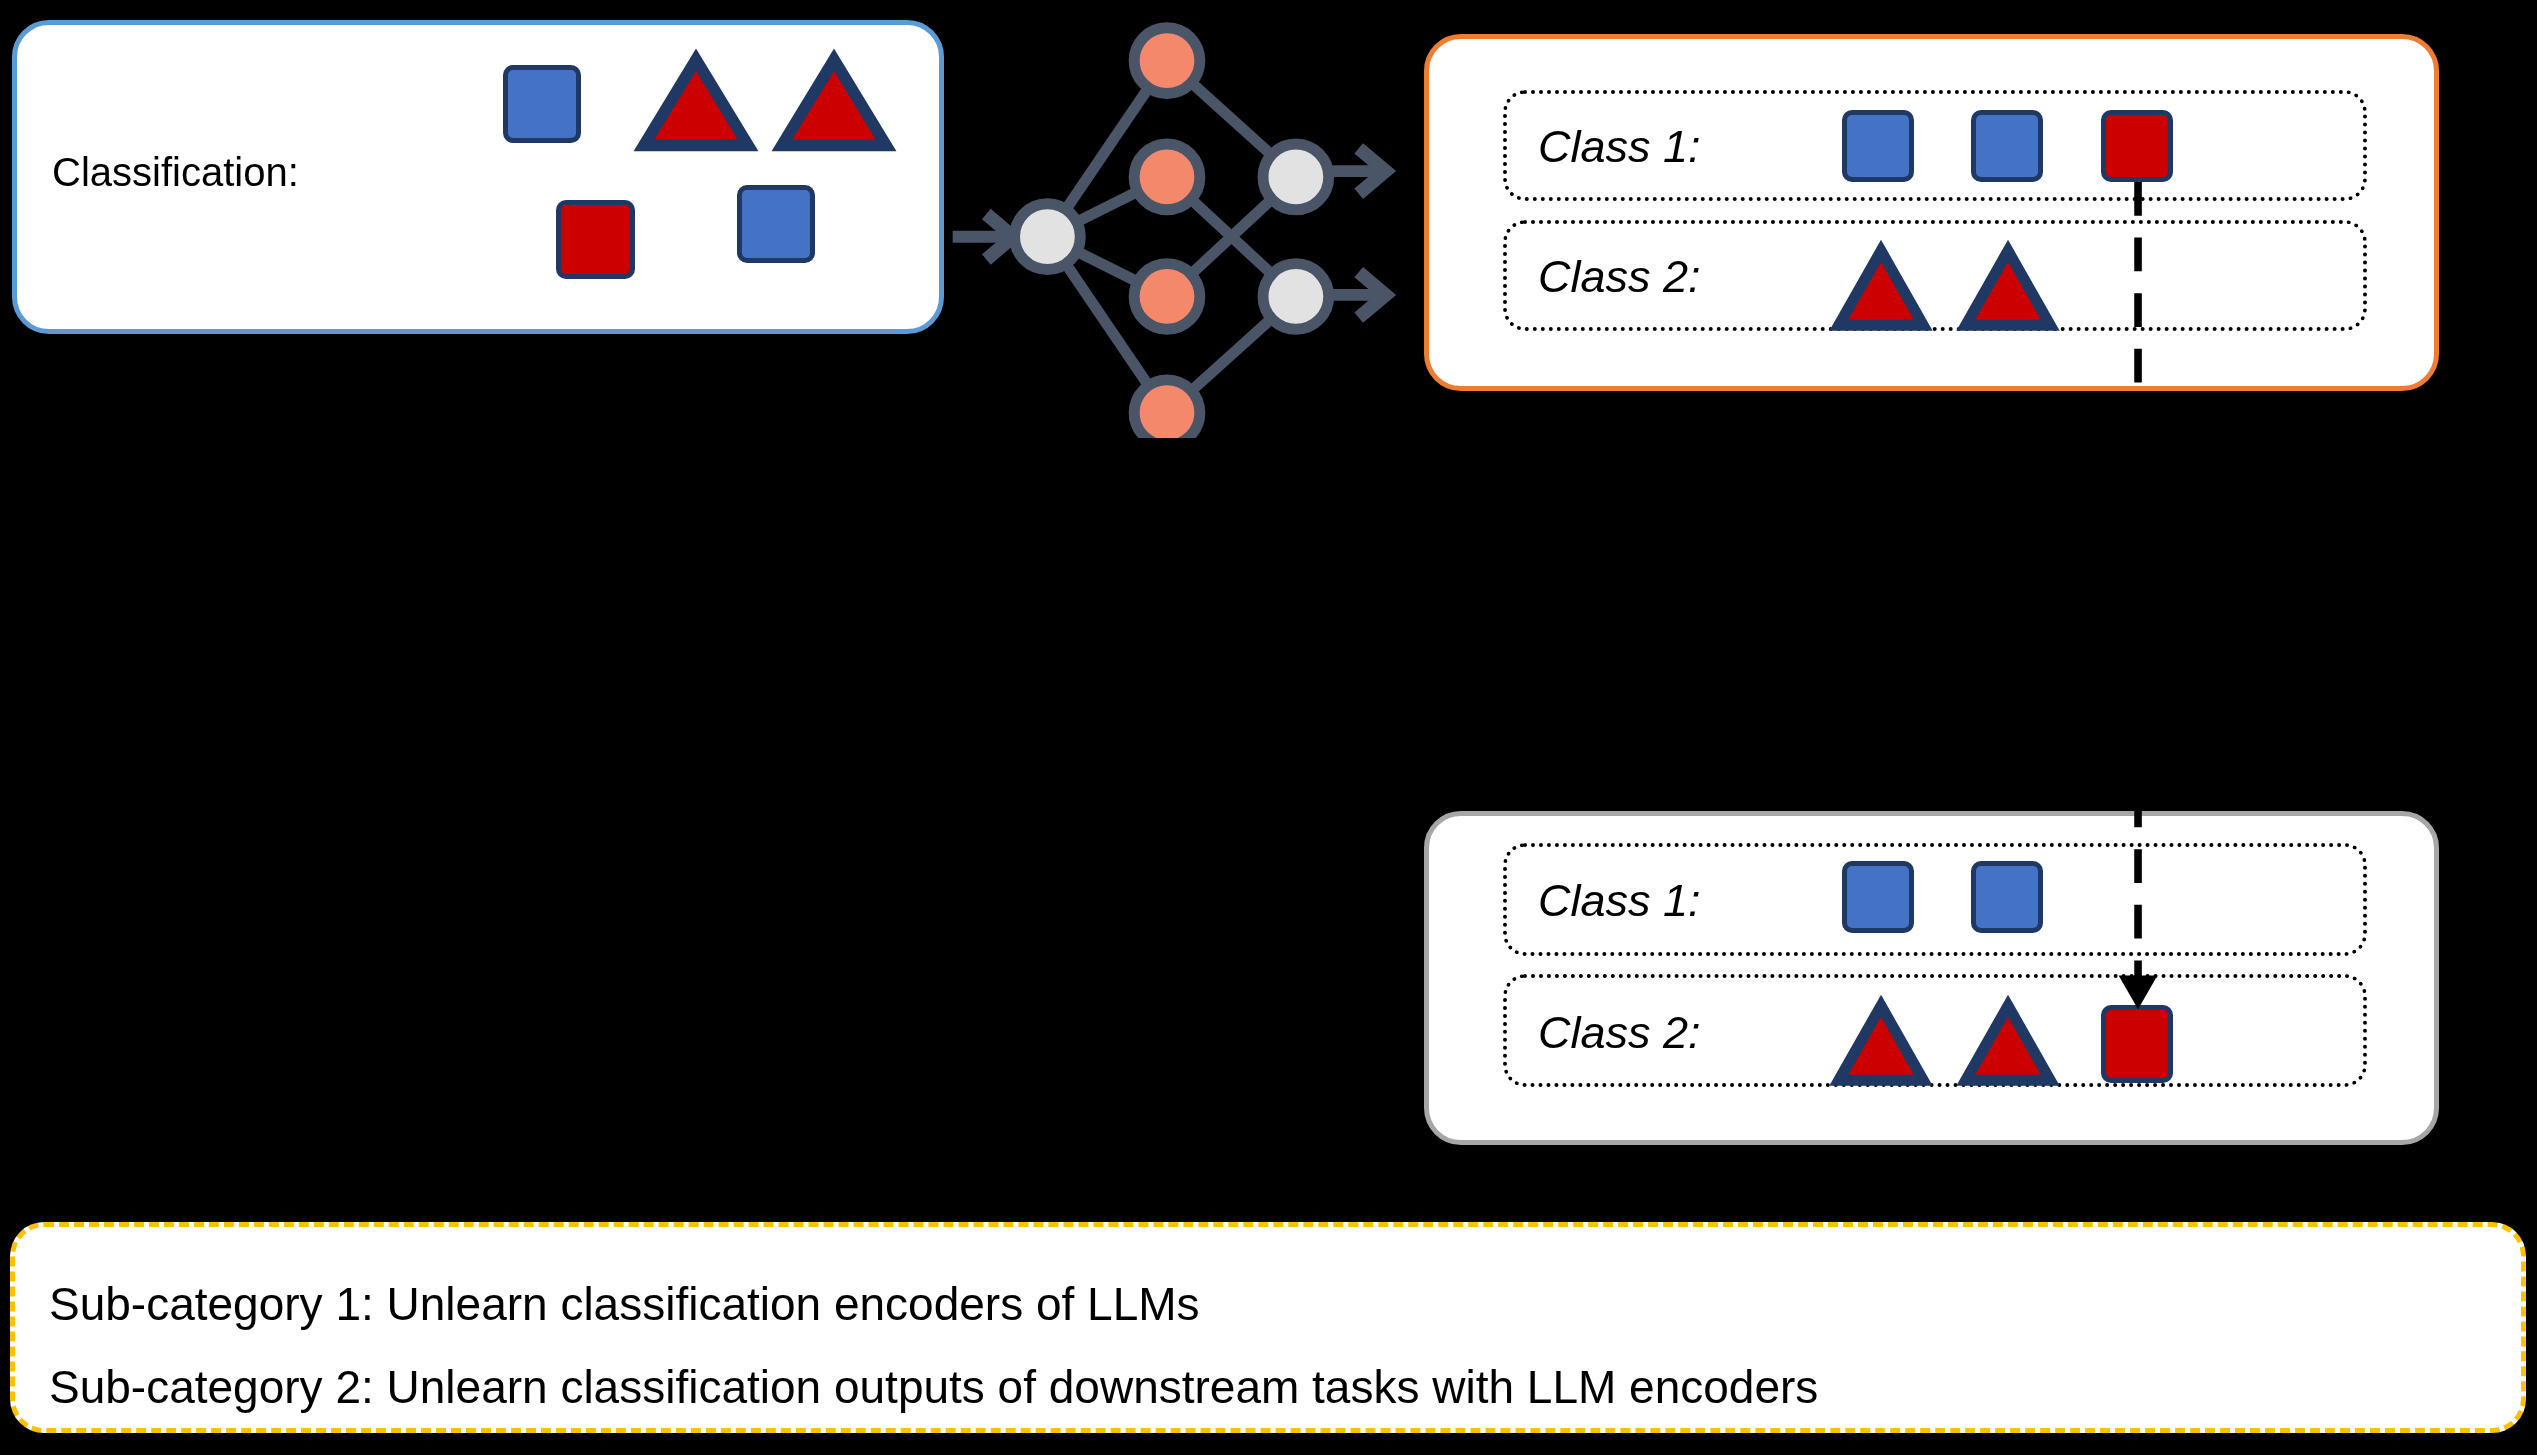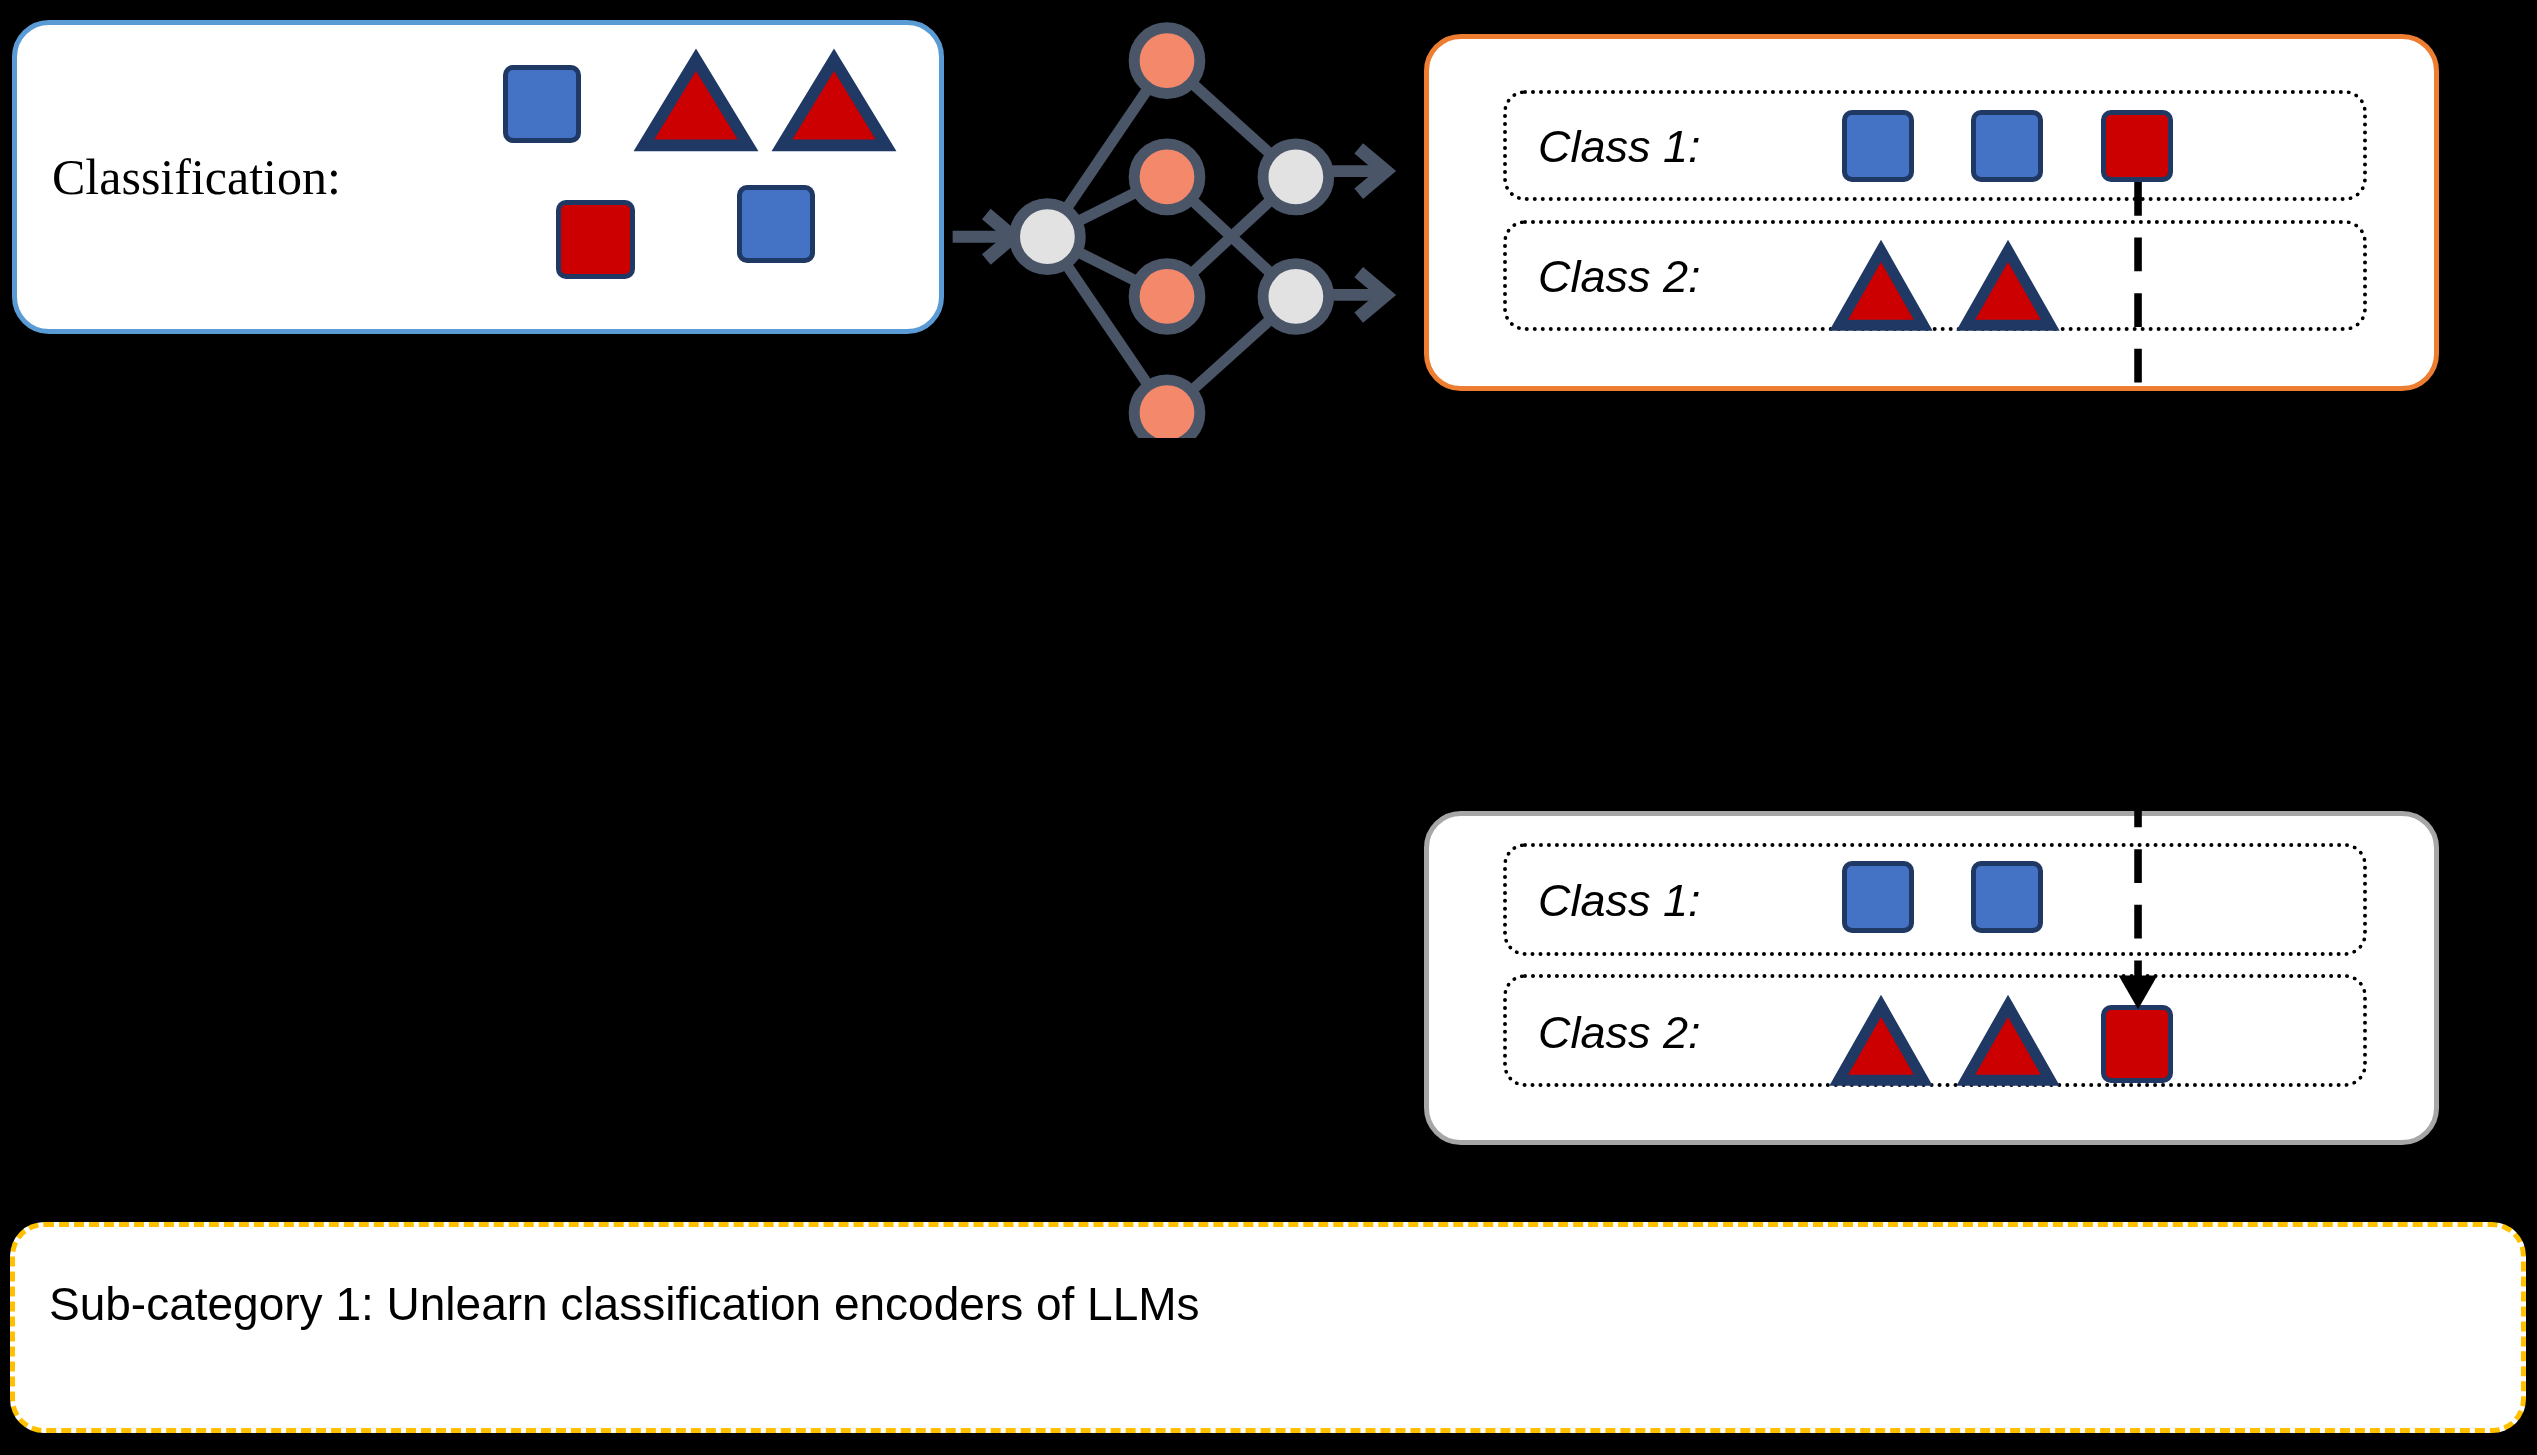--- a/index.html
+++ b/index.html
@@ -30,21 +30,21 @@
 
   
   .lbl {
     position: absolute;
     color: #000000;
     font-family: "Liberation Sans", sans-serif;
     font-weight: 400;
     white-space: nowrap;
     line-height: 1;
   }
-  .lbl-big   { font-size: 50px; font-family: Liberation Serif, serif; }
+  .lbl-big   { font-size: 40px; }
   .lbl-class { font-size: 45px; font-style: italic; }
   .lbl-sub   { font-size: 46px; }
 
   
   .sq {
     position: absolute;
     box-sizing: border-box;
     border-radius: 10px;
     border: 5.9px solid #1F3864;
   }
@@ -170,15 +170,16 @@
   <div class="sq sq-red" style="left:2101px; top:1005px; width:72px; height:78px;"></div>
 
   <svg class="ovl" width="2538" height="1455" style="z-index:8;" viewBox="0 0 3011 1727">
     <line x1="2537" y1="216" x2="2537" y2="1178" stroke="#000000" stroke-width="9" stroke-dasharray="40 26"></line>
     <polygon points="2537,1198 2514,1158 2560,1158" fill="#000000"></polygon>
   </svg>
 
   <div class="panel panel-yellow" style="left:10px; top:1222px; width:2516px; height:211px;"></div>
 
   <div class="lbl lbl-sub" style="left:49px; top:1281px;">Sub-category 1: Unlearn classification encoders of LLMs</div>
+  <div class="lbl lbl-sub" style="left:49px; top:1364px;">Sub-category 2: Unlearn classification outputs of downstream tasks with LLM encoders</div>
 
 </div>
 
 
 </body></html>

